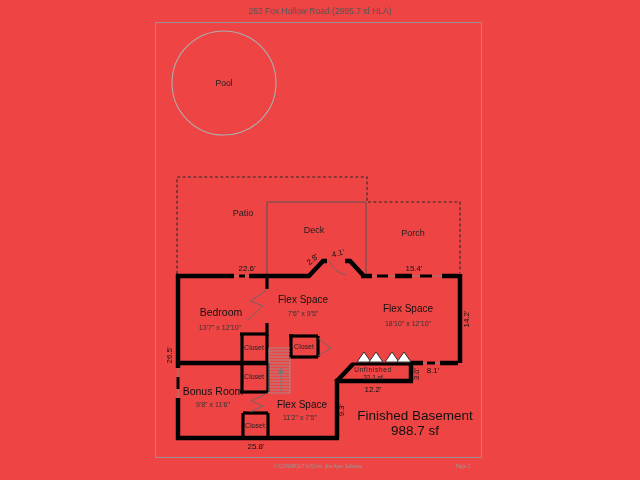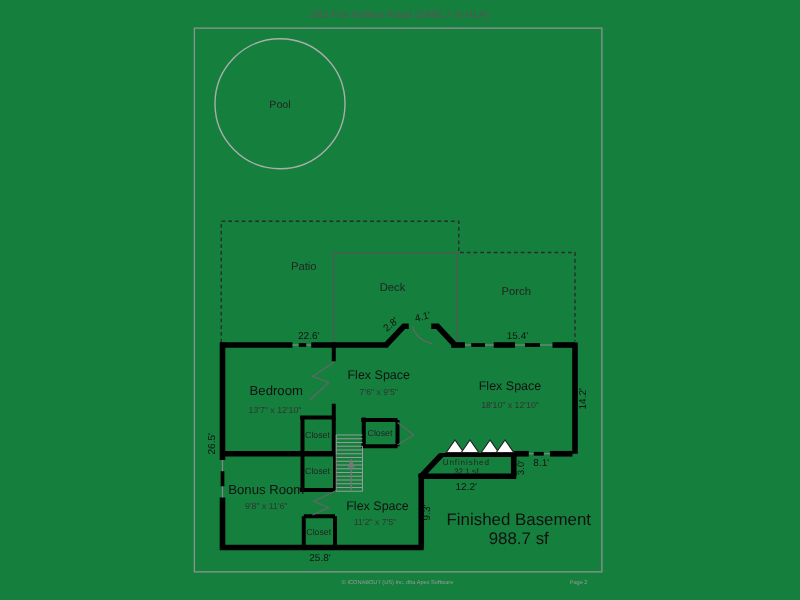--- a/index.html
+++ b/index.html
@@ -1,16 +1,16 @@
 <!DOCTYPE html>
 <html><head>
 <meta charset="utf-8">
 <style>
   html,body{margin:0;padding:0;background:#ffffff;}
-  .stage{position:relative;width:640px;height:480px;background:#15803d;overflow:hidden;
+  .stage{position:relative;width:640px;height:480px;background:#ef4444;overflow:hidden;
          font-family:"Liberation Sans",sans-serif;}
   svg{position:absolute;left:0;top:0;}
   text{font-family:"Liberation Sans",sans-serif;fill:#1a1a1a;}
   .t-title{font-size:8.5px;fill:#555;}
   .t-room{font-size:10.5px;fill:#111;}
   .t-room-sm{font-size:10px;fill:#111;}
   .t-dims{font-size:7px;fill:#333;}
   .t-meas{font-size:8px;fill:#111;}
   .t-meas-sm{font-size:7.5px;fill:#111;}
   .t-closet{font-size:7px;fill:#222;}

